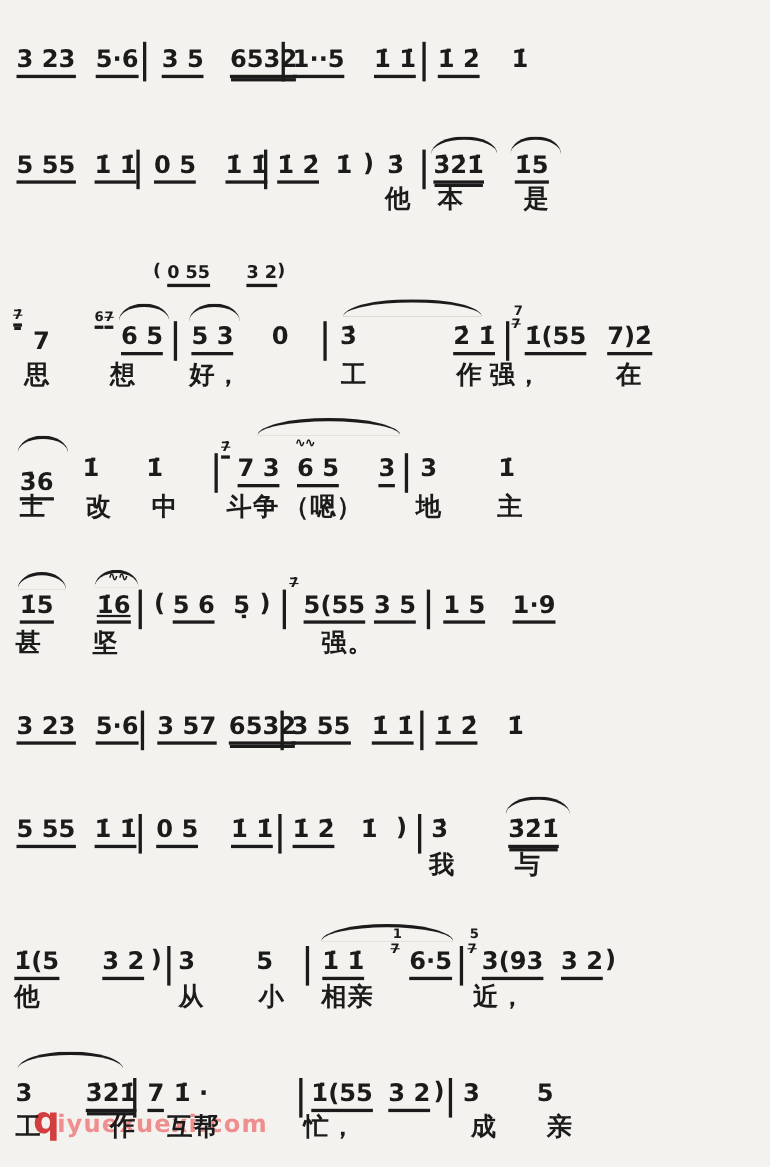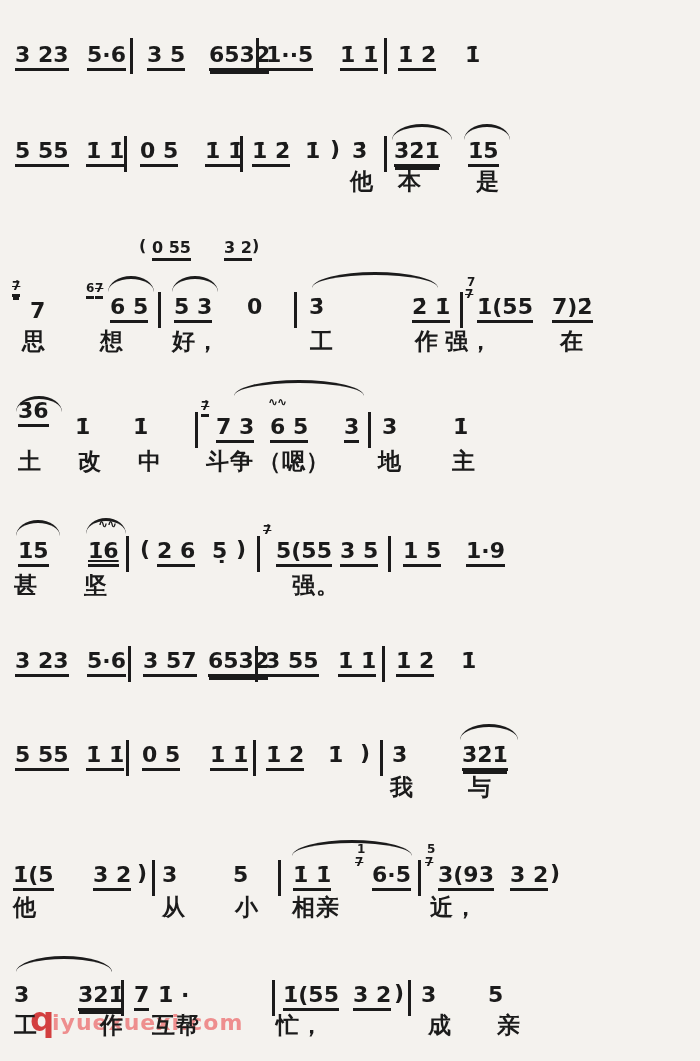--- a/index.html
+++ b/index.html
@@ -77,21 +77,21 @@
     <span class="tk g st" style="left: 465px; top: 288px;">7</span>
     <span class="tk n u1" style="left: 477px; top: 296px;">1̇(55</span>
     <span class="tk n u1" style="left: 552px; top: 296px;">7)2̇</span>
     <span class="tk l" style="left: 22px; top: 330px;">思</span>
     <span class="tk l" style="left: 100px; top: 330px;">想</span>
     <span class="tk l" style="left: 172px; top: 330px;">好，</span>
     <span class="tk l" style="left: 310px; top: 330px;">工</span>
     <span class="tk l" style="left: 415px; top: 330px;">作</span>
     <span class="tk l" style="left: 445px; top: 330px;">强，</span>
     <span class="tk l" style="left: 560px; top: 330px;">在</span>
-    <span class="tk n u1" style="left: 18px; top: 400px;">3̇6</span>
+    <span class="tk n u1" style="left: 18px; top: 428px;">3̇6</span>
     <span class="tk n" style="left: 75px; top: 416px;">1̇</span>
     <span class="tk n" style="left: 133px; top: 416px;">1̇</span>
     <span class="tk b" style="left: 195px; top: 412px;"></span>
     <span class="tk g u1 st" style="left: 201px; top: 400px;">7̇</span>
     <span class="tk n u1" style="left: 216px; top: 416px;">7 3</span>
     <span class="tk n u1" style="left: 270px; top: 416px;">6 5</span>
     <span class="tk n u1" style="left: 344px; top: 416px;">3</span>
     <span class="tk b" style="left: 368px; top: 412px;"></span>
     <span class="tk n" style="left: 382px; top: 416px;">3</span>
     <span class="tk n" style="left: 453px; top: 416px;">1̇</span>
@@ -100,21 +100,21 @@
     <span class="tk l" style="left: 78px; top: 450px;">改</span>
     <span class="tk l" style="left: 138px; top: 450px;">中</span>
     <span class="tk l" style="left: 206px; top: 450px;">斗争</span>
     <span class="tk l" style="left: 258px; top: 450px;">（嗯）</span>
     <span class="tk l" style="left: 378px; top: 450px;">地</span>
     <span class="tk l" style="left: 452px; top: 450px;">主</span>
     <span class="tk n u1" style="left: 18px; top: 540px;">1̇5</span>
     <span class="tk n u1" style="left: 88px; top: 540px; text-decoration: underline;">1̇6</span>
     <span class="tk b" style="left: 126px; top: 536px;"></span>
     <span class="tk n" style="left: 140px; top: 538px;">(</span>
-    <span class="tk n u1" style="left: 157px; top: 540px;">2 6</span>
+    <span class="tk n u1" style="left: 157px; top: 540px;">5 6</span>
     <span class="tk n" style="left: 212px; top: 540px;">5̣</span>
     <span class="tk n" style="left: 236px; top: 538px;">)</span>
     <span class="tk b" style="left: 257px; top: 536px;"></span>
     <span class="tk g st" style="left: 263px; top: 524px;">7̇</span>
     <span class="tk n u1" style="left: 276px; top: 540px;">5(55</span>
     <span class="tk n u1" style="left: 340px; top: 540px;">3 5</span>
     <span class="tk b" style="left: 388px; top: 536px;"></span>
     <span class="tk n u1" style="left: 403px; top: 540px;">1 5</span>
     <span class="tk n u1" style="left: 466px; top: 540px;">1·9</span>
     <span class="tk o" style="left: 98px; top: 518px;">∿∿</span>

